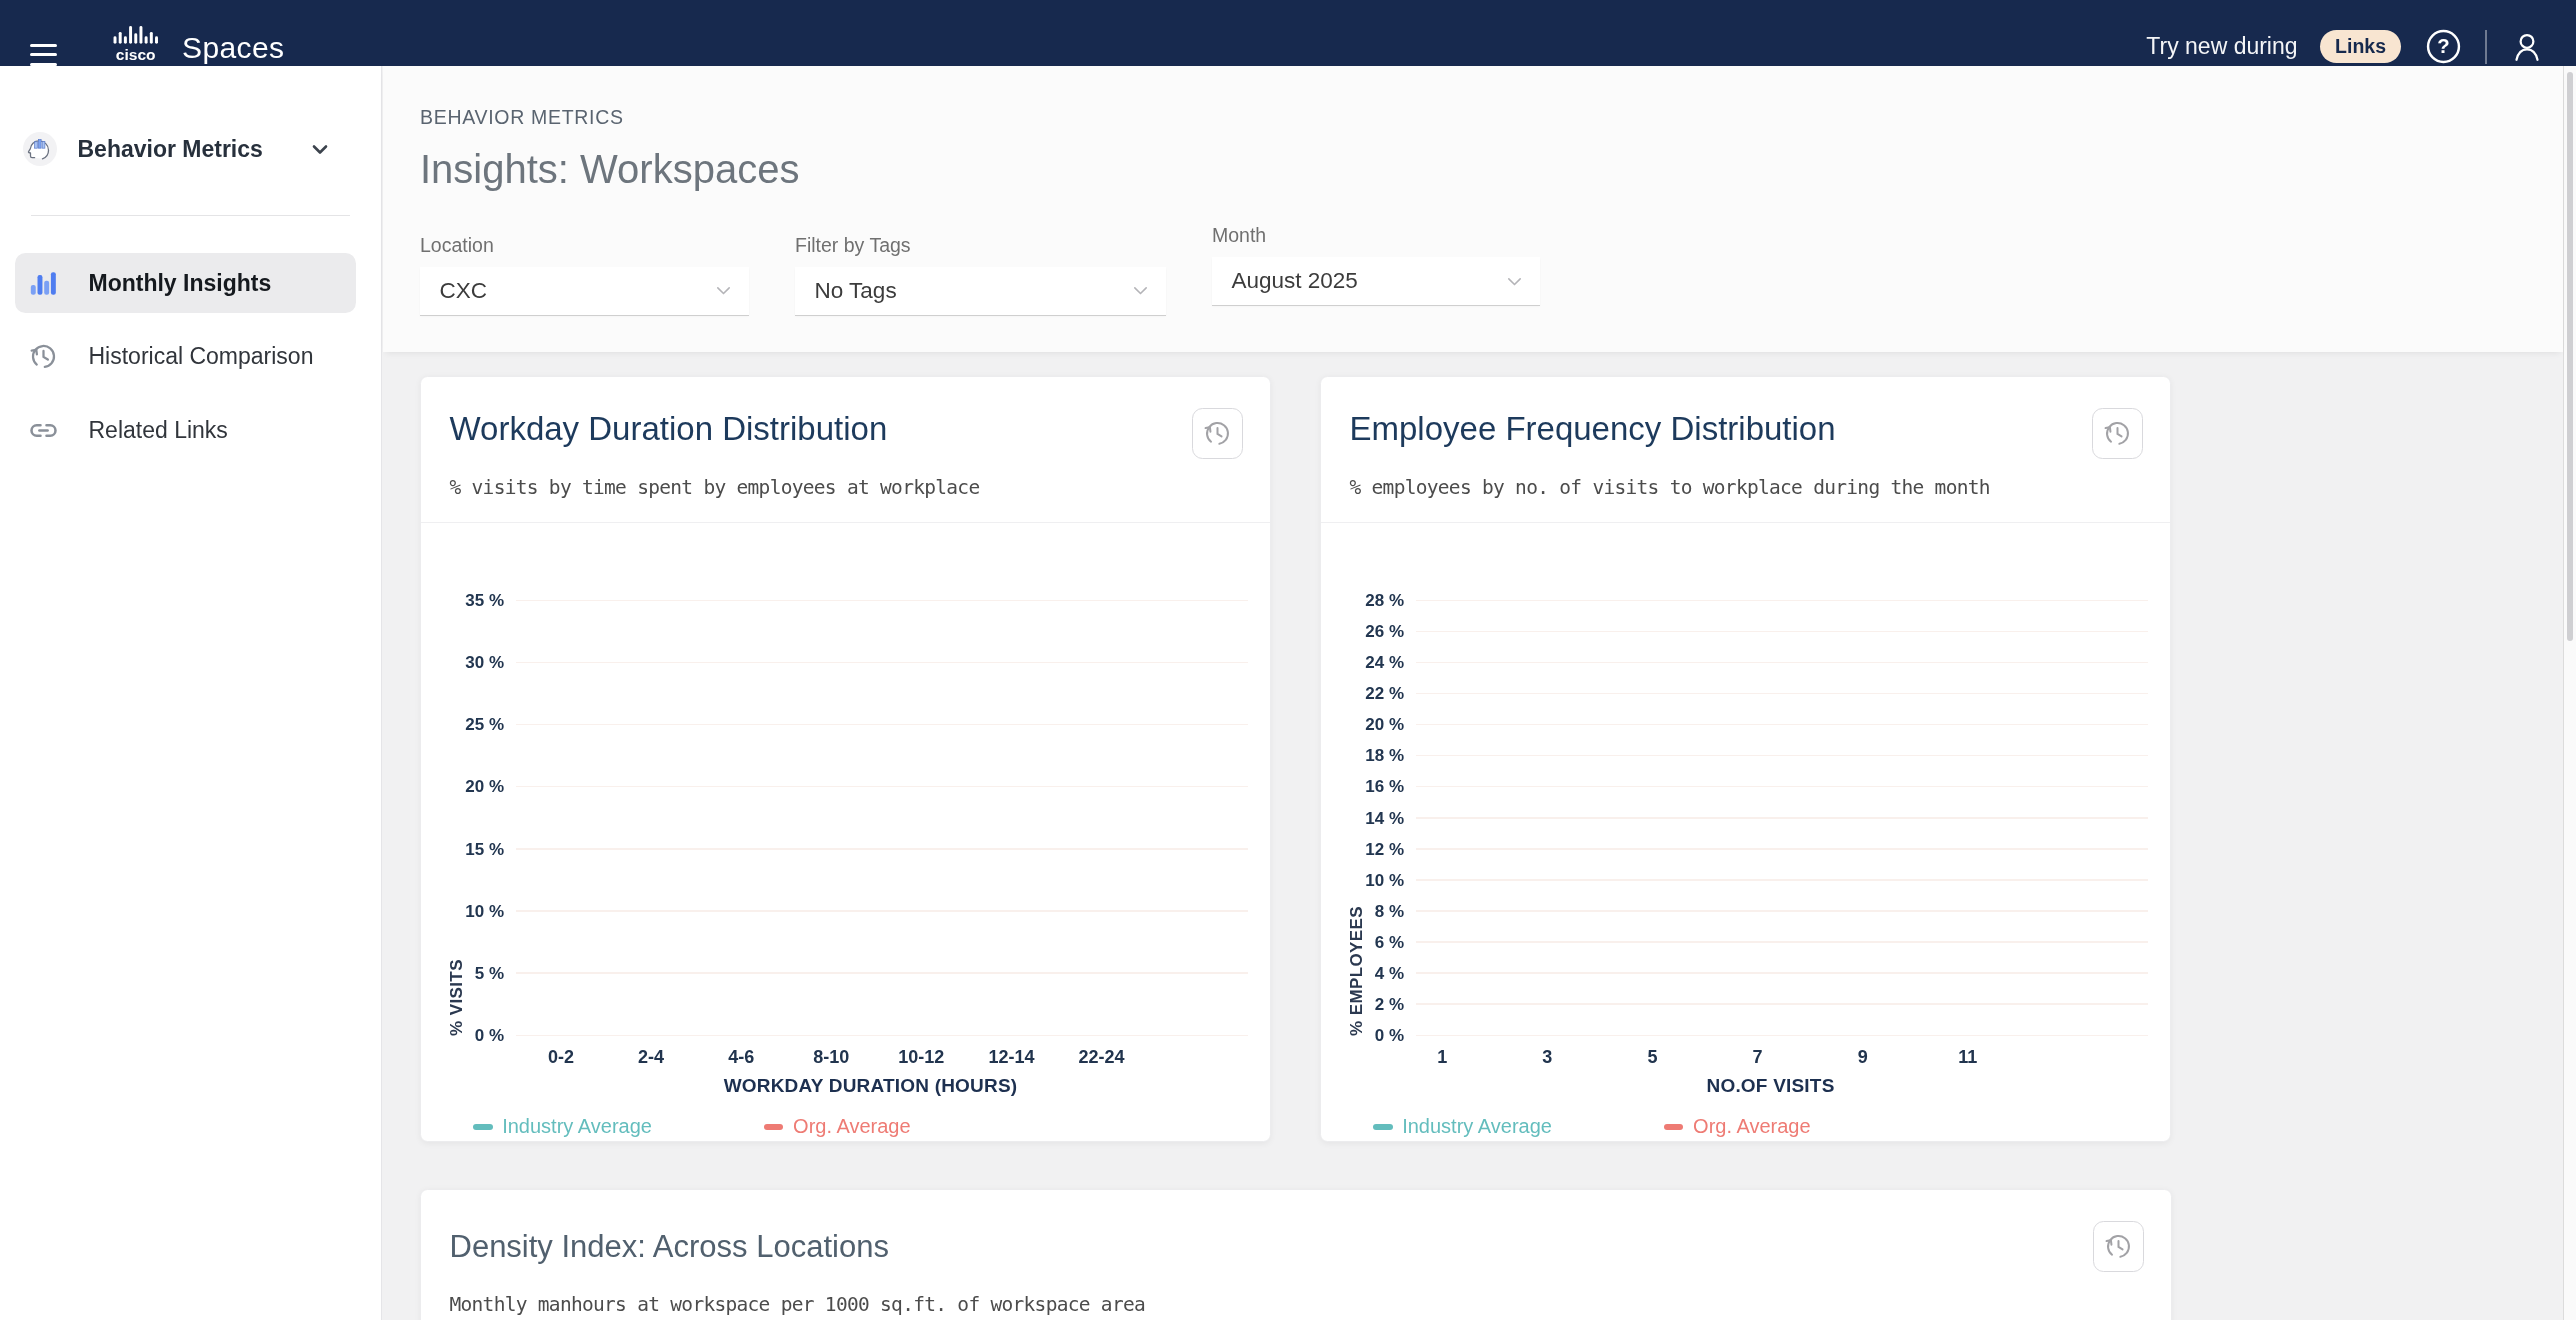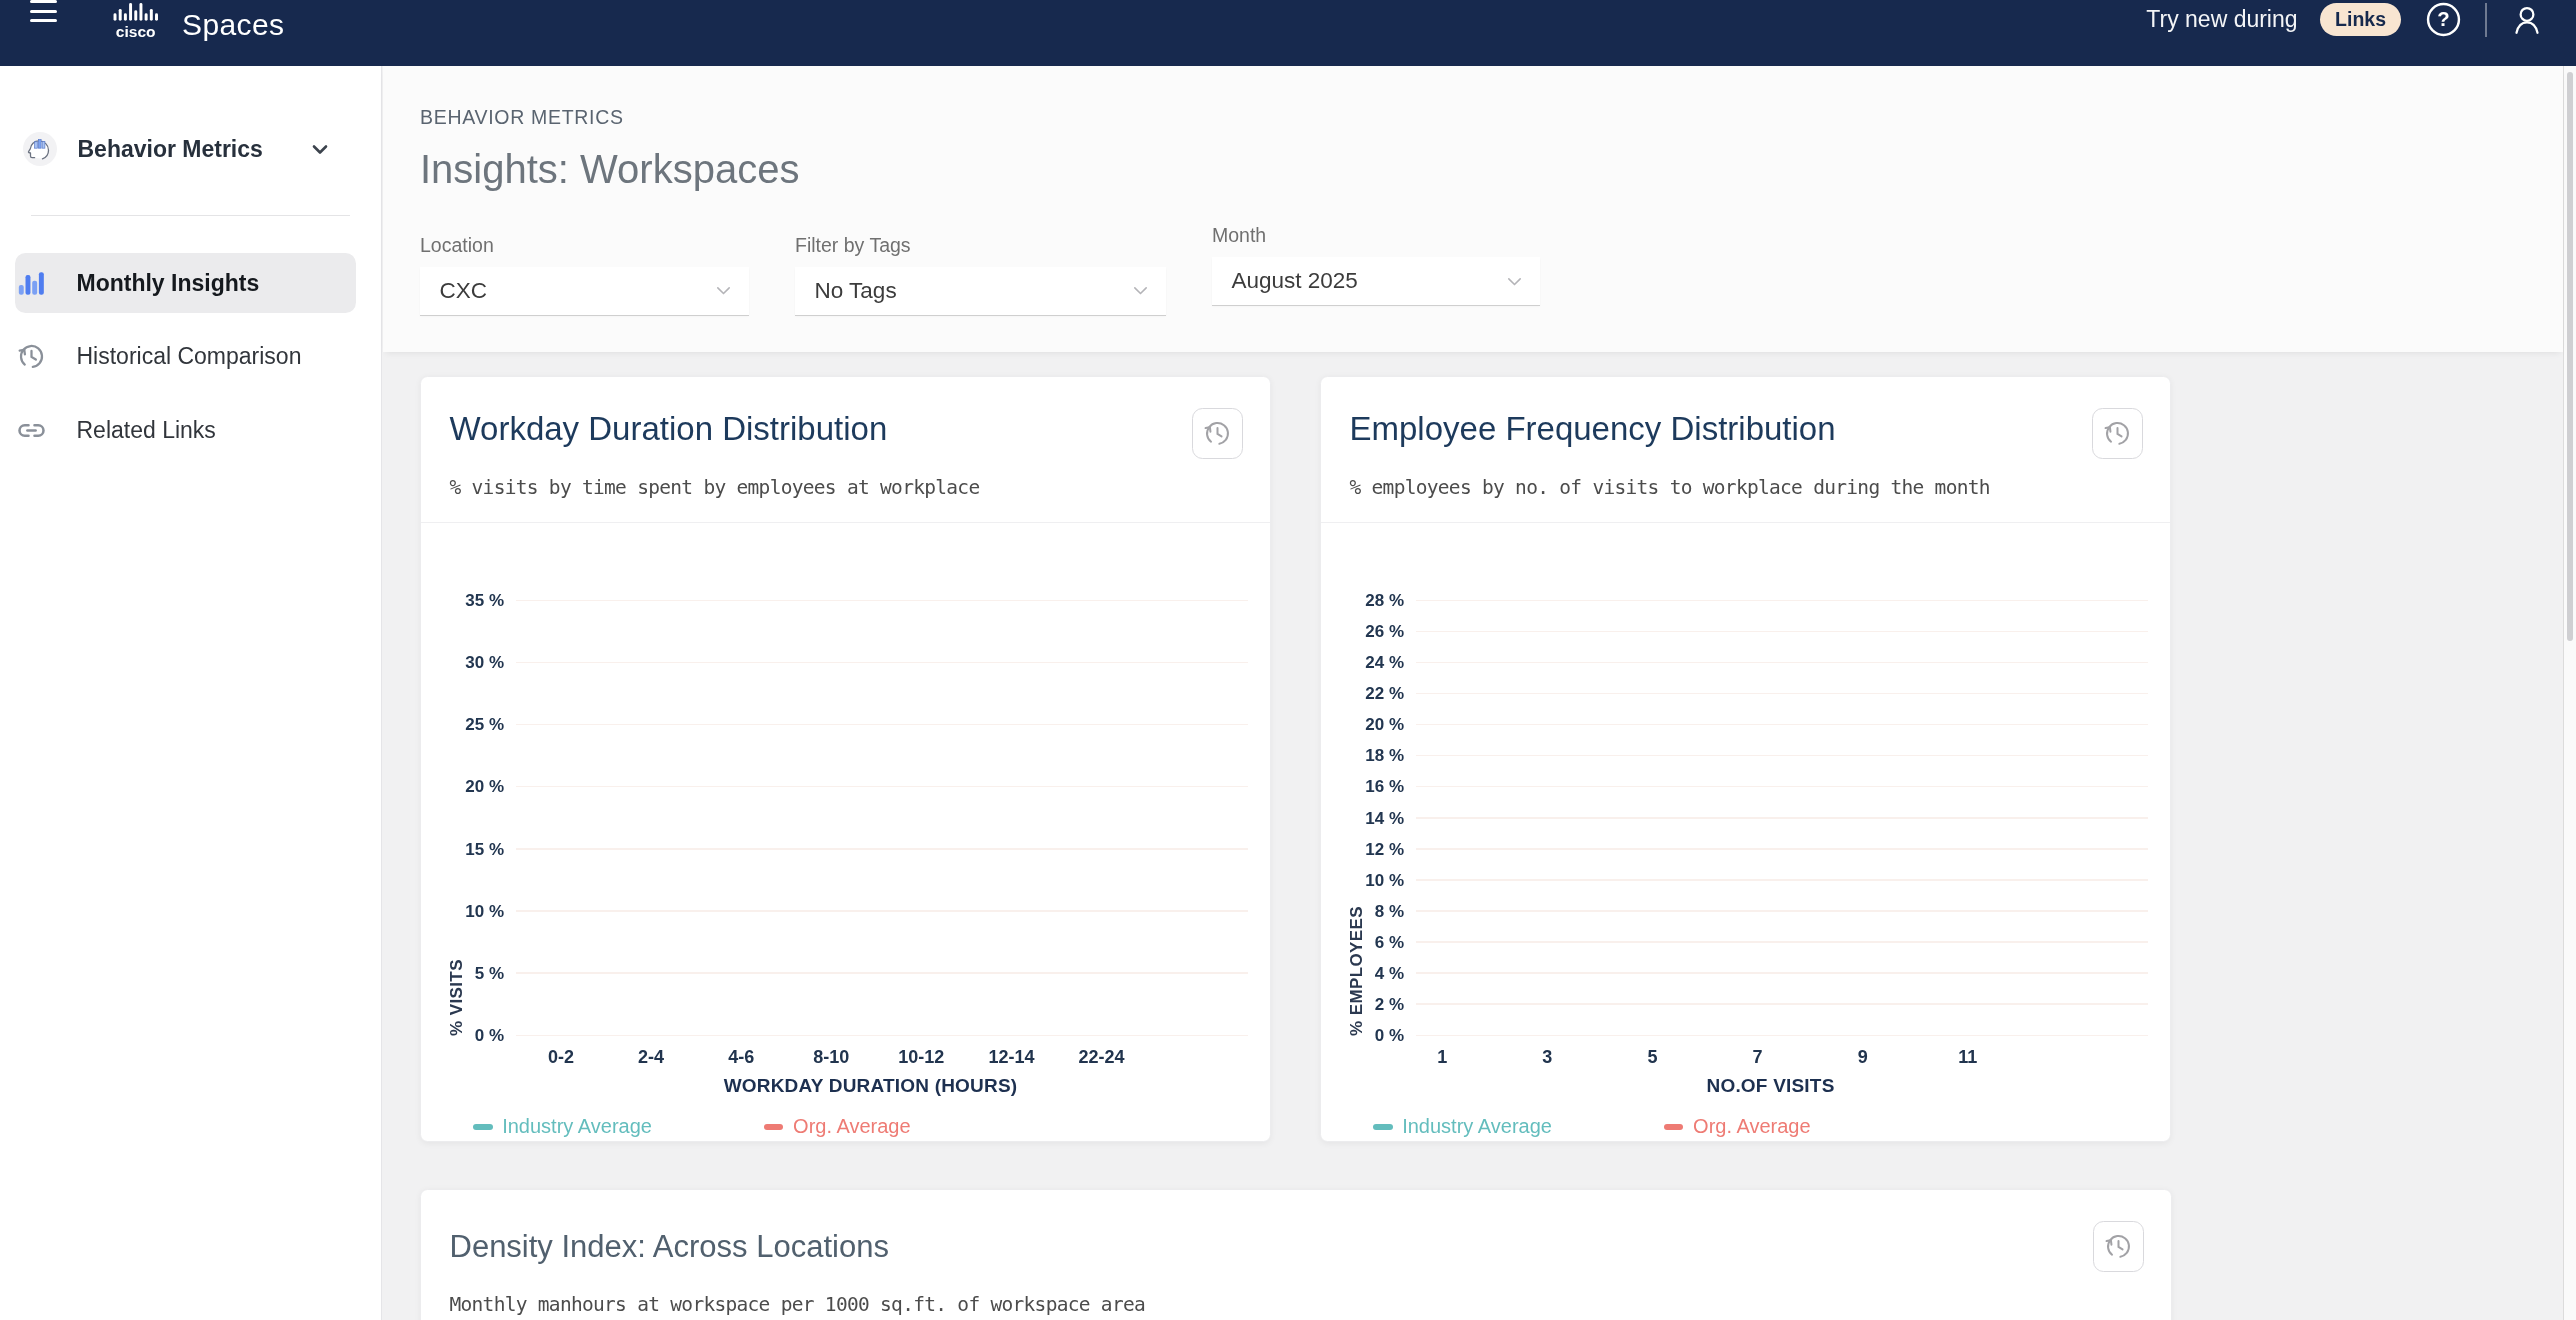--- a/index.html
+++ b/index.html
@@ -1,37 +1,37 @@
 <!DOCTYPE html>
 <html style="font-size:12px"><head>
 <meta charset="utf-8">
 <style>
   *{box-sizing:border-box;margin:0;padding:0}
   html,body{width:2576px;height:1320px;overflow:hidden}
   body{font-family:"Liberation Sans",sans-serif;background:#f1f1f2;position:relative;color:#222}
   
-  .navbar{position:absolute;top:0;left:0;right:0;height:66px;background:#17294e;display:flex;align-items:flex-start;color:#fff;z-index:10}
+  .navbar{position:absolute;top:0;left:0;right:0;height:66px;background:#17294e;display:flex;align-items:flex-end;color:#fff;z-index:10}
   .menu-btn{margin-left:30px;width:30px;display:flex;flex-direction:column;gap:6.7px;background:none;border:none;cursor:pointer}
   .menu-btn span{display:block;width:27px;height:3px;background:#fff;border-radius:1.5px}
   .brand{display:flex;align-items:flex-end;margin-left:46px;gap:15px}
   .brand-name{font-size:30px;font-weight:300;letter-spacing:0.4px;line-height:1;padding-bottom:3px}
   .nav-right{margin-left:auto;display:flex;align-items:center;gap:22.5px;margin-right:31px}
   .try-new{font-size:23px;color:#f4f5f7}
   .beta{display:inline-flex;align-items:center;border-radius:16.5px;padding:5.2px 15px;font-size:19.5px;font-weight:700}
   .nav-divider{width:1.5px;height:34px;background:rgba(255,255,255,.38)}
   .icon-btn{background:none;border:none;cursor:pointer;display:flex;align-items:center}
   
   .sidebar{position:absolute;top:66px;left:0;width:382px;bottom:0;background:#fff;border-right:0.7px solid #e5e5e8}
   .side-section{display:flex;align-items:center;gap:21px;margin:66px 49px 0 22.5px;cursor:pointer}
   .section-avatar{width:34px;height:34px;border-radius:50%;background:#f2f2f4;display:flex;align-items:center;justify-content:center;flex:none}
   .section-label{flex:1;font-size:23px;font-weight:700;color:#27303c}
   .section-chevron{color:#3c434d;width:24px;height:24px}
   .side-divider{border:none;border-top:1.5px solid #e4e4e6;margin:49px 31px 0 31px}
   .side-nav{margin-top:37px}
-  .side-item{display:flex;align-items:center;gap:28.5px;height:60px;margin:0 25px 13.5px 15px;border-radius:10.5px;font-size:23px;color:#31353b;cursor:pointer}
+  .side-item{display:flex;align-items:center;gap:28.5px;height:60px;margin:0 25px 13.5px 15px;padding-left:12px;border-radius:10.5px;font-size:23px;color:#31353b;cursor:pointer}
   .side-item.active{background:#ebebed;font-weight:700;color:#15191e}
   .side-item .ic{width:33px;height:33px;flex:none;display:flex;align-items:center;justify-content:center}
   
   .main{position:absolute;left:383px;top:66px;right:12.7px;bottom:0}
   .top-band{background:#fbfbfb;height:286px;padding:40px 0 0 37px;box-shadow:0 5.2px 6.7px -3px rgba(0,0,0,.08);position:relative;z-index:2}
   .breadcrumb{font-size:19.5px;letter-spacing:0.7px;color:#5a6470}
   .page-title{font-size:40px;font-weight:300;color:#6d757d;margin-top:18px}
   .filterbar{display:flex;margin-top:42px}
   .filter-group{display:flex;flex-direction:column}
   .filter-group.g-location{width:329px;margin-right:46px}

